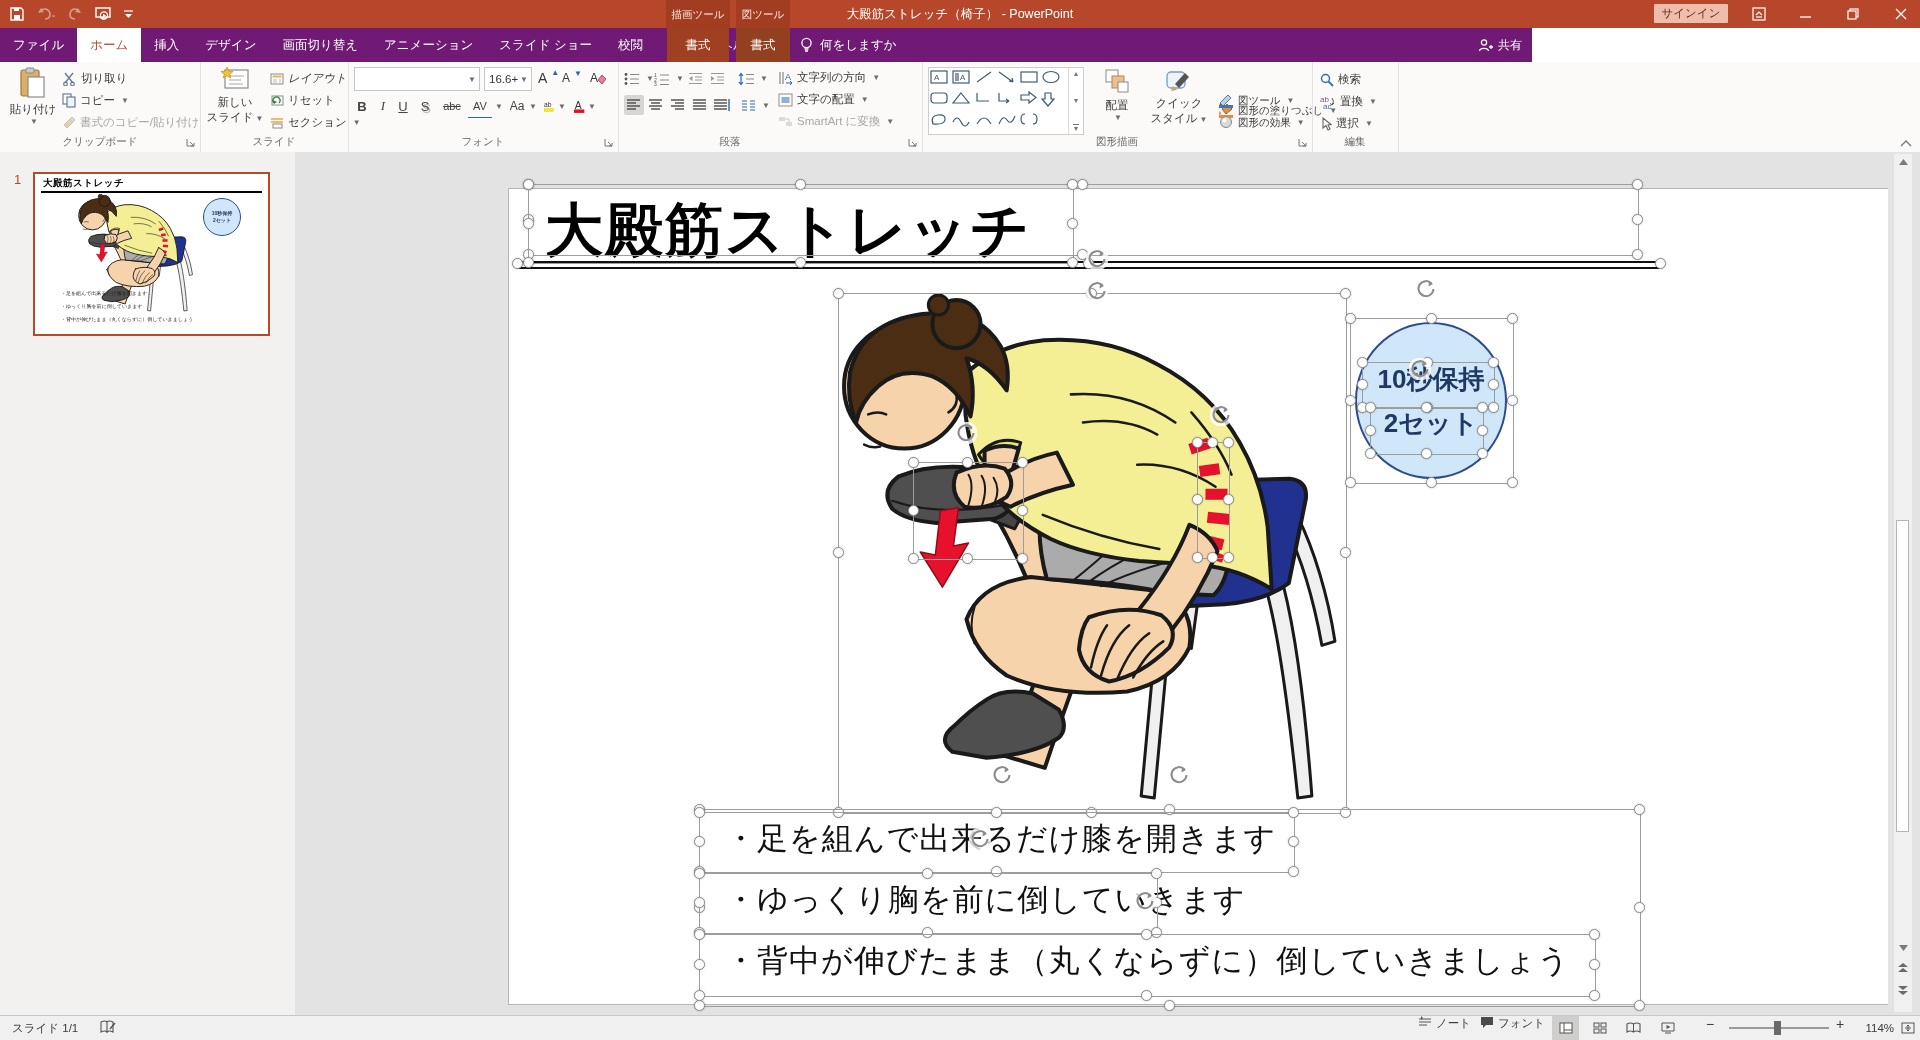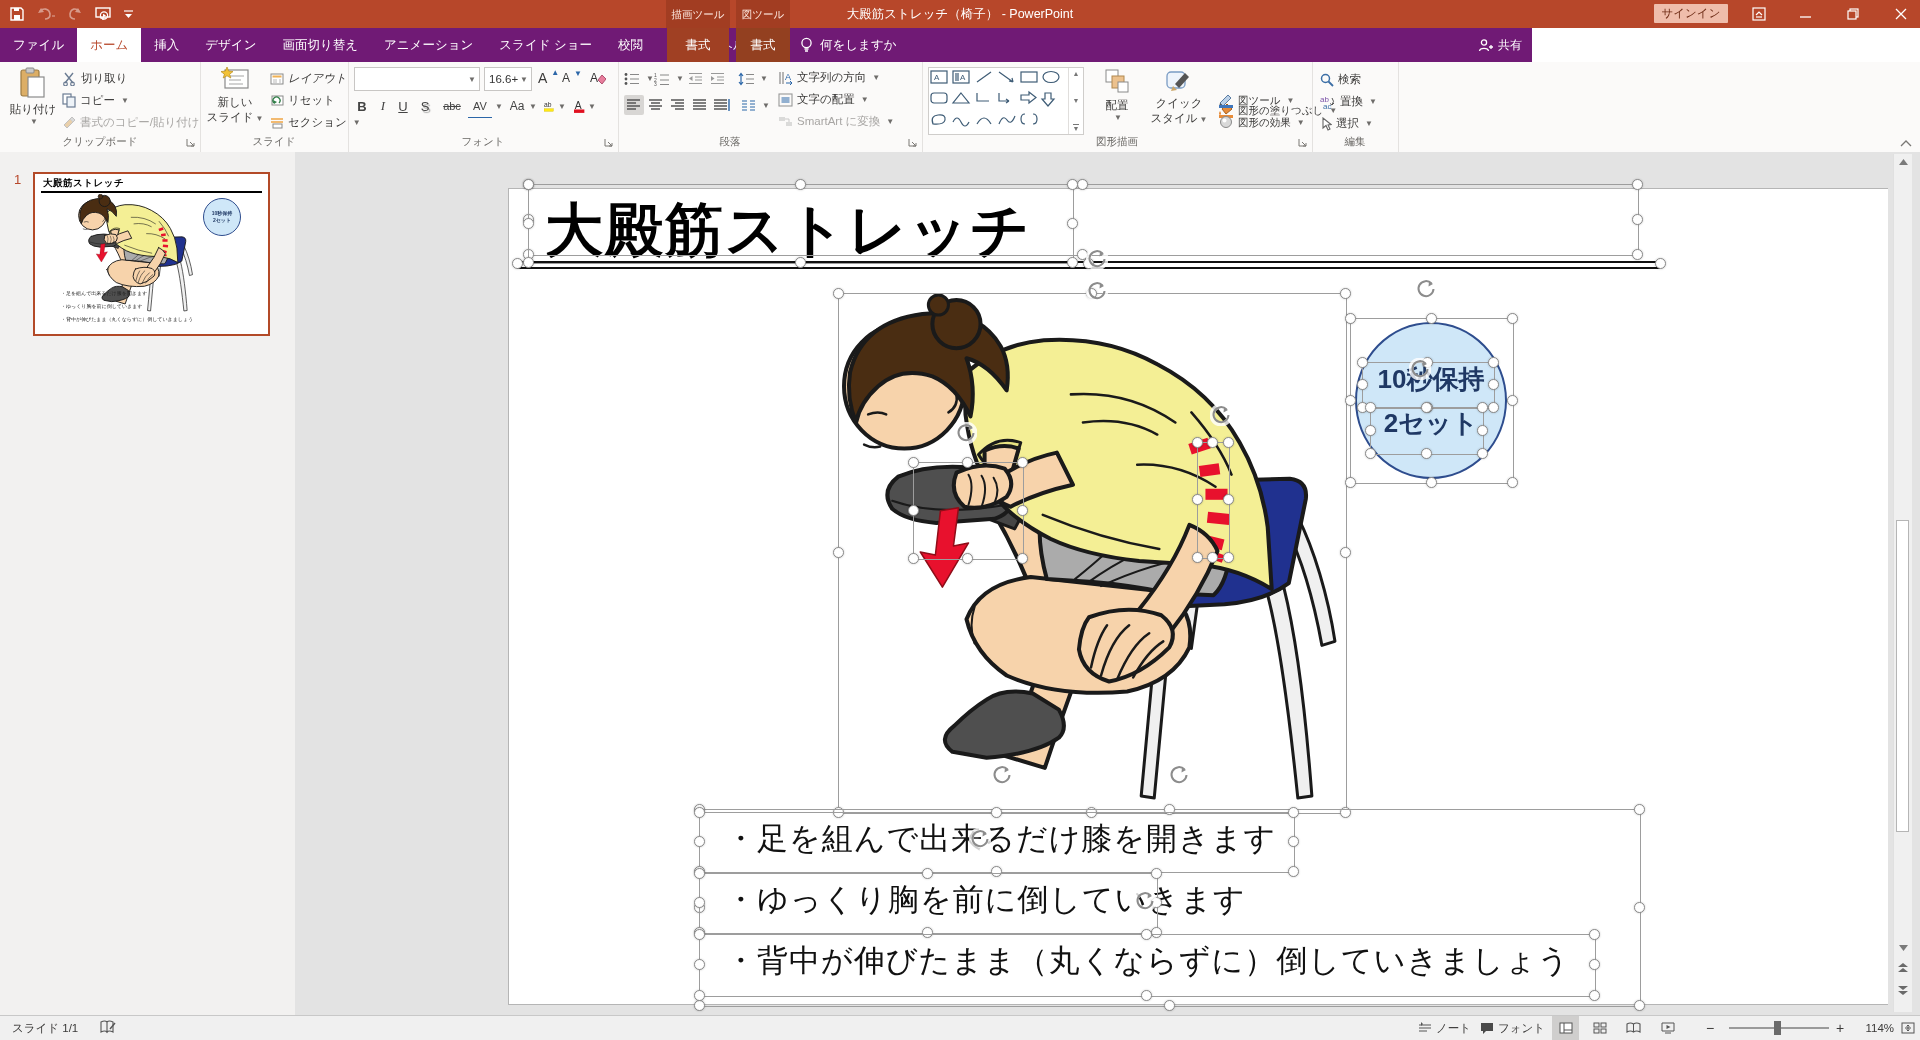--- a/index.html
+++ b/index.html
@@ -71,21 +71,21 @@
   .rotate{position:absolute;width:22px;height:22px;}
   
   #vscroll{position:absolute;left:1893px;top:2px;width:18px;height:858px;background:#f0f0f0;border-left:1px solid #e0e0e0;}
   #vthumb{position:absolute;left:2px;top:366px;width:13px;height:312px;background:#fff;border:1px solid #b5b5b5;box-sizing:border-box;}
   .sarrow{position:absolute;left:0;width:18px;height:16px;display:flex;align-items:center;justify-content:center;color:#7a7a7a;}
   
   #statusbar{position:absolute;left:0;top:1015px;width:1920px;height:25px;background:#f0f0f0;border-top:1px solid #c8c8c8;box-sizing:border-box;
      font-size:11.5px;color:#3b3a39;}
   #slide-counter{position:absolute;left:12px;top:0;line-height:24px;}
   #proofing{position:absolute;left:100px;top:4px;}
-  .sb-item{position:absolute;top:0;height:24px;display:flex;align-items:center;gap:4px;}
+  .sb-item{position:absolute;top:0;height:24px;display:flex;gap:4px;}
   .viewbtn{position:absolute;top:0;width:27px;height:24px;display:flex;align-items:center;justify-content:center;}
   .viewbtn.active{background:#cfcecd;}
   #zoom-track{position:absolute;left:1729px;top:11px;width:100px;height:2px;background:#9a9a9a;}
   #zoom-thumb{position:absolute;left:1774px;top:5px;width:7px;height:14px;background:#6a6a6a;}
   #zoom-pct{position:absolute;left:1852px;top:0;width:42px;text-align:right;line-height:24px;}
   svg{display:block;}
 </style>
 </head>
 <body>
 

